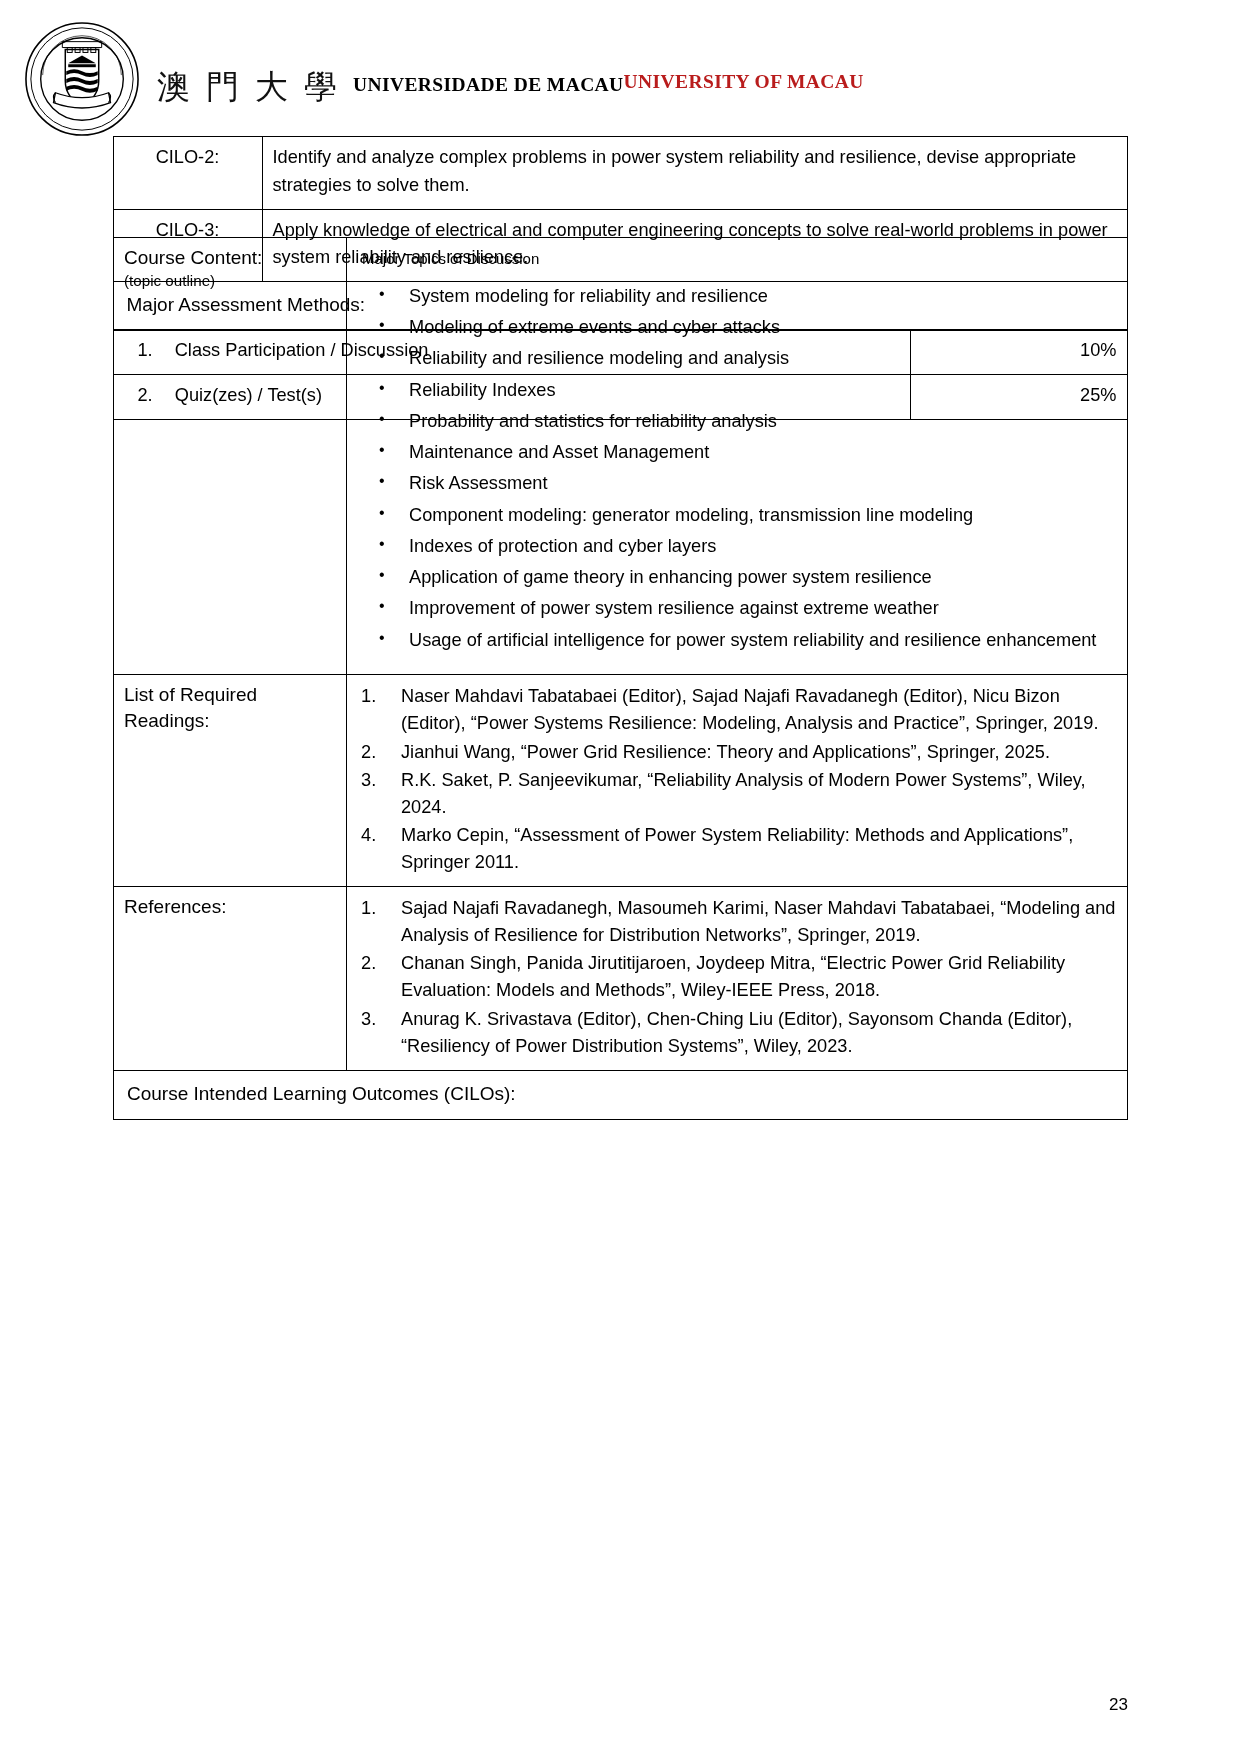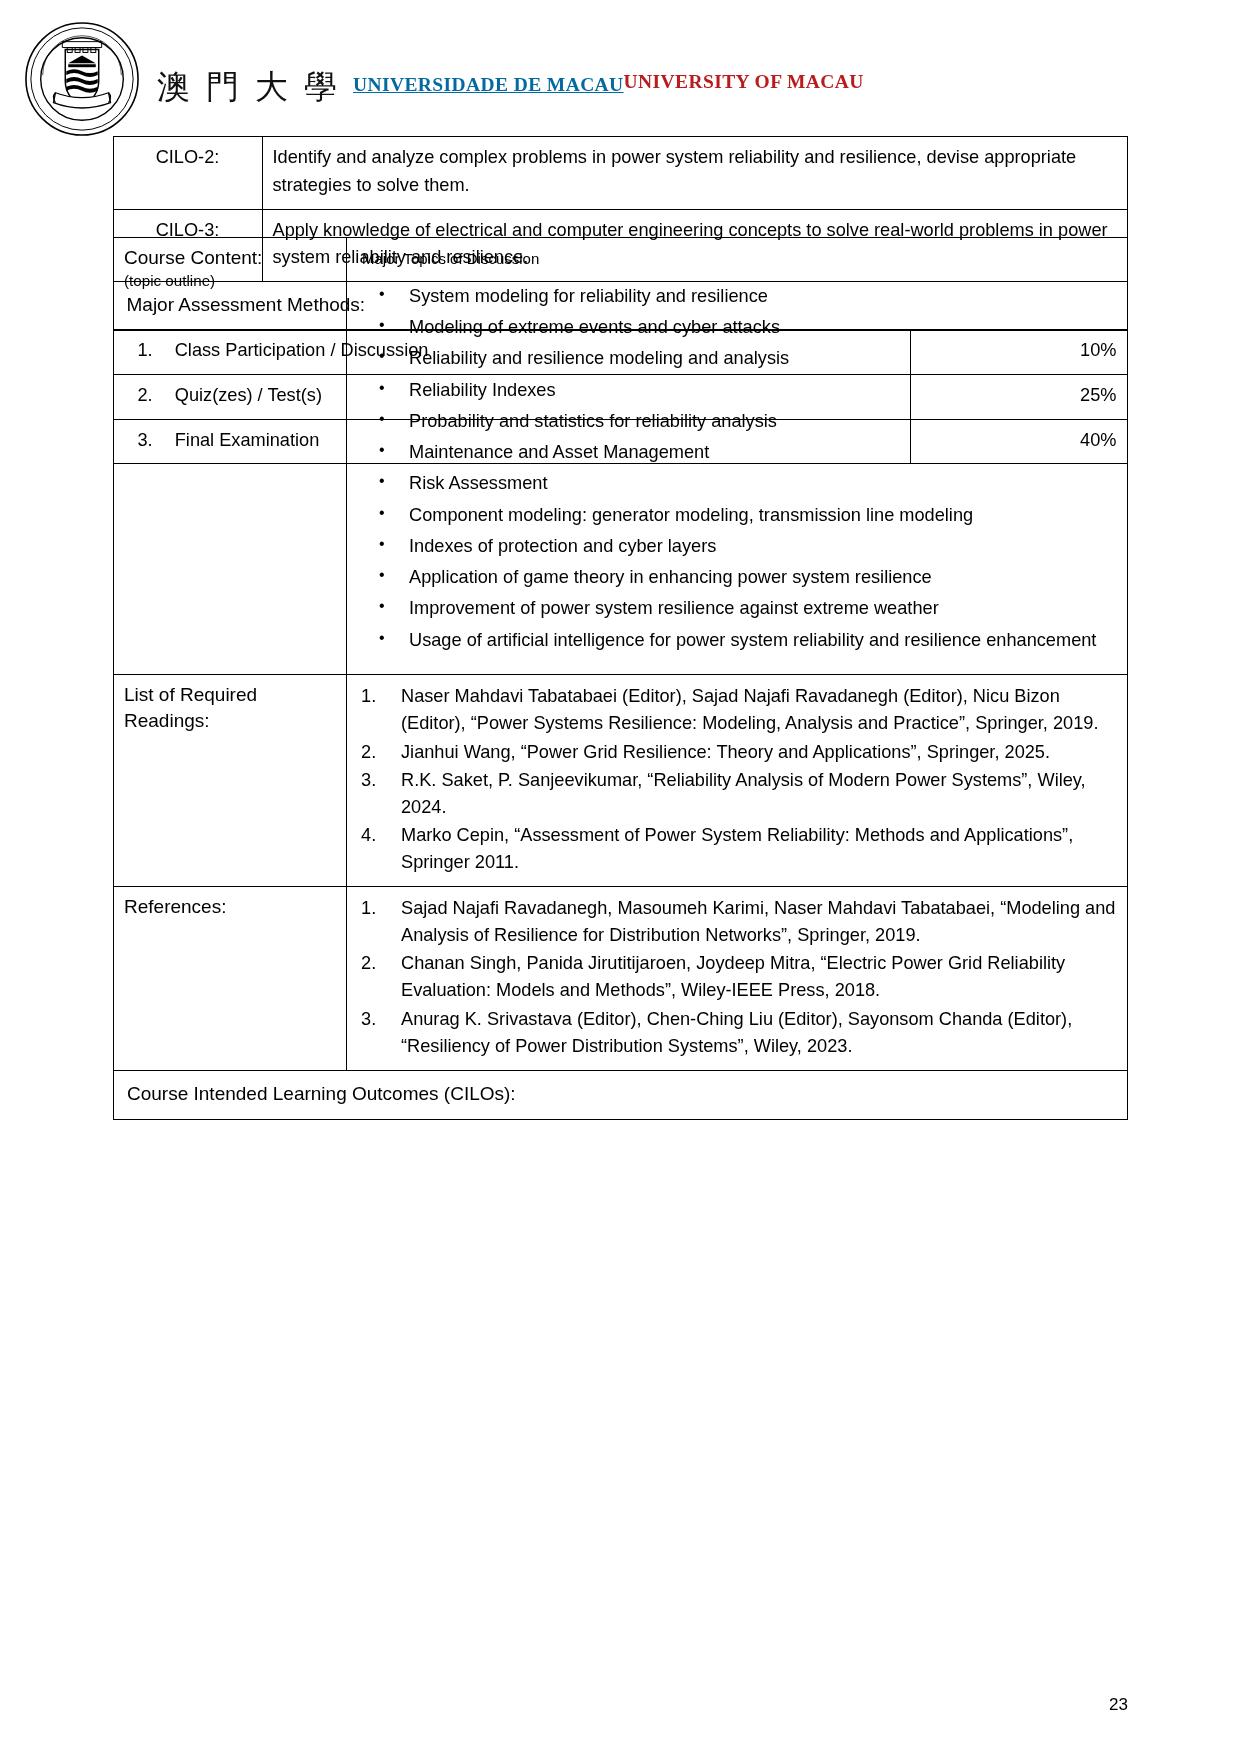--- a/index.html
+++ b/index.html
@@ -47,22 +47,21 @@
     line-height: 1;
     font-weight: 400;
     color: #111;
   }
   .pt-name {
     margin-top: 12px;
     font-family: "Liberation Serif", serif;
     font-weight: 700;
     font-size: 19.5px;
     letter-spacing: 0.4px;
-    color: #0369a1;
-    text-decoration: underline;
+    color: #000000;
   }
   .en-name {
     margin-top: 6px;
     font-family: "Liberation Serif", serif;
     font-weight: 700;
     font-size: 19.5px;
     letter-spacing: 0.4px;
     color: #b91c1c;
   }
 
@@ -313,24 +312,17 @@
       </td>
       <td class="assess-pct">10%</td>
     </tr>
     <tr>
       <td class="assess-name">
         <span class="indent-num">2.</span>
         <span style="display:inline-block;width:17px"></span><span>Quiz(zes) / Test(s)</span>
       </td>
       <td class="assess-pct">25%</td>
     </tr>
-    <tr>
-      <td class="assess-name">
-        <span class="indent-num">3.</span>
-        <span style="display:inline-block;width:17px"></span><span>Final Examination</span>
-      </td>
-      <td class="assess-pct">40%</td>
-    </tr>
   </tbody>
     </table>
 
   <div class="page-number">23</div>
 </div>
 
 </body></html>

